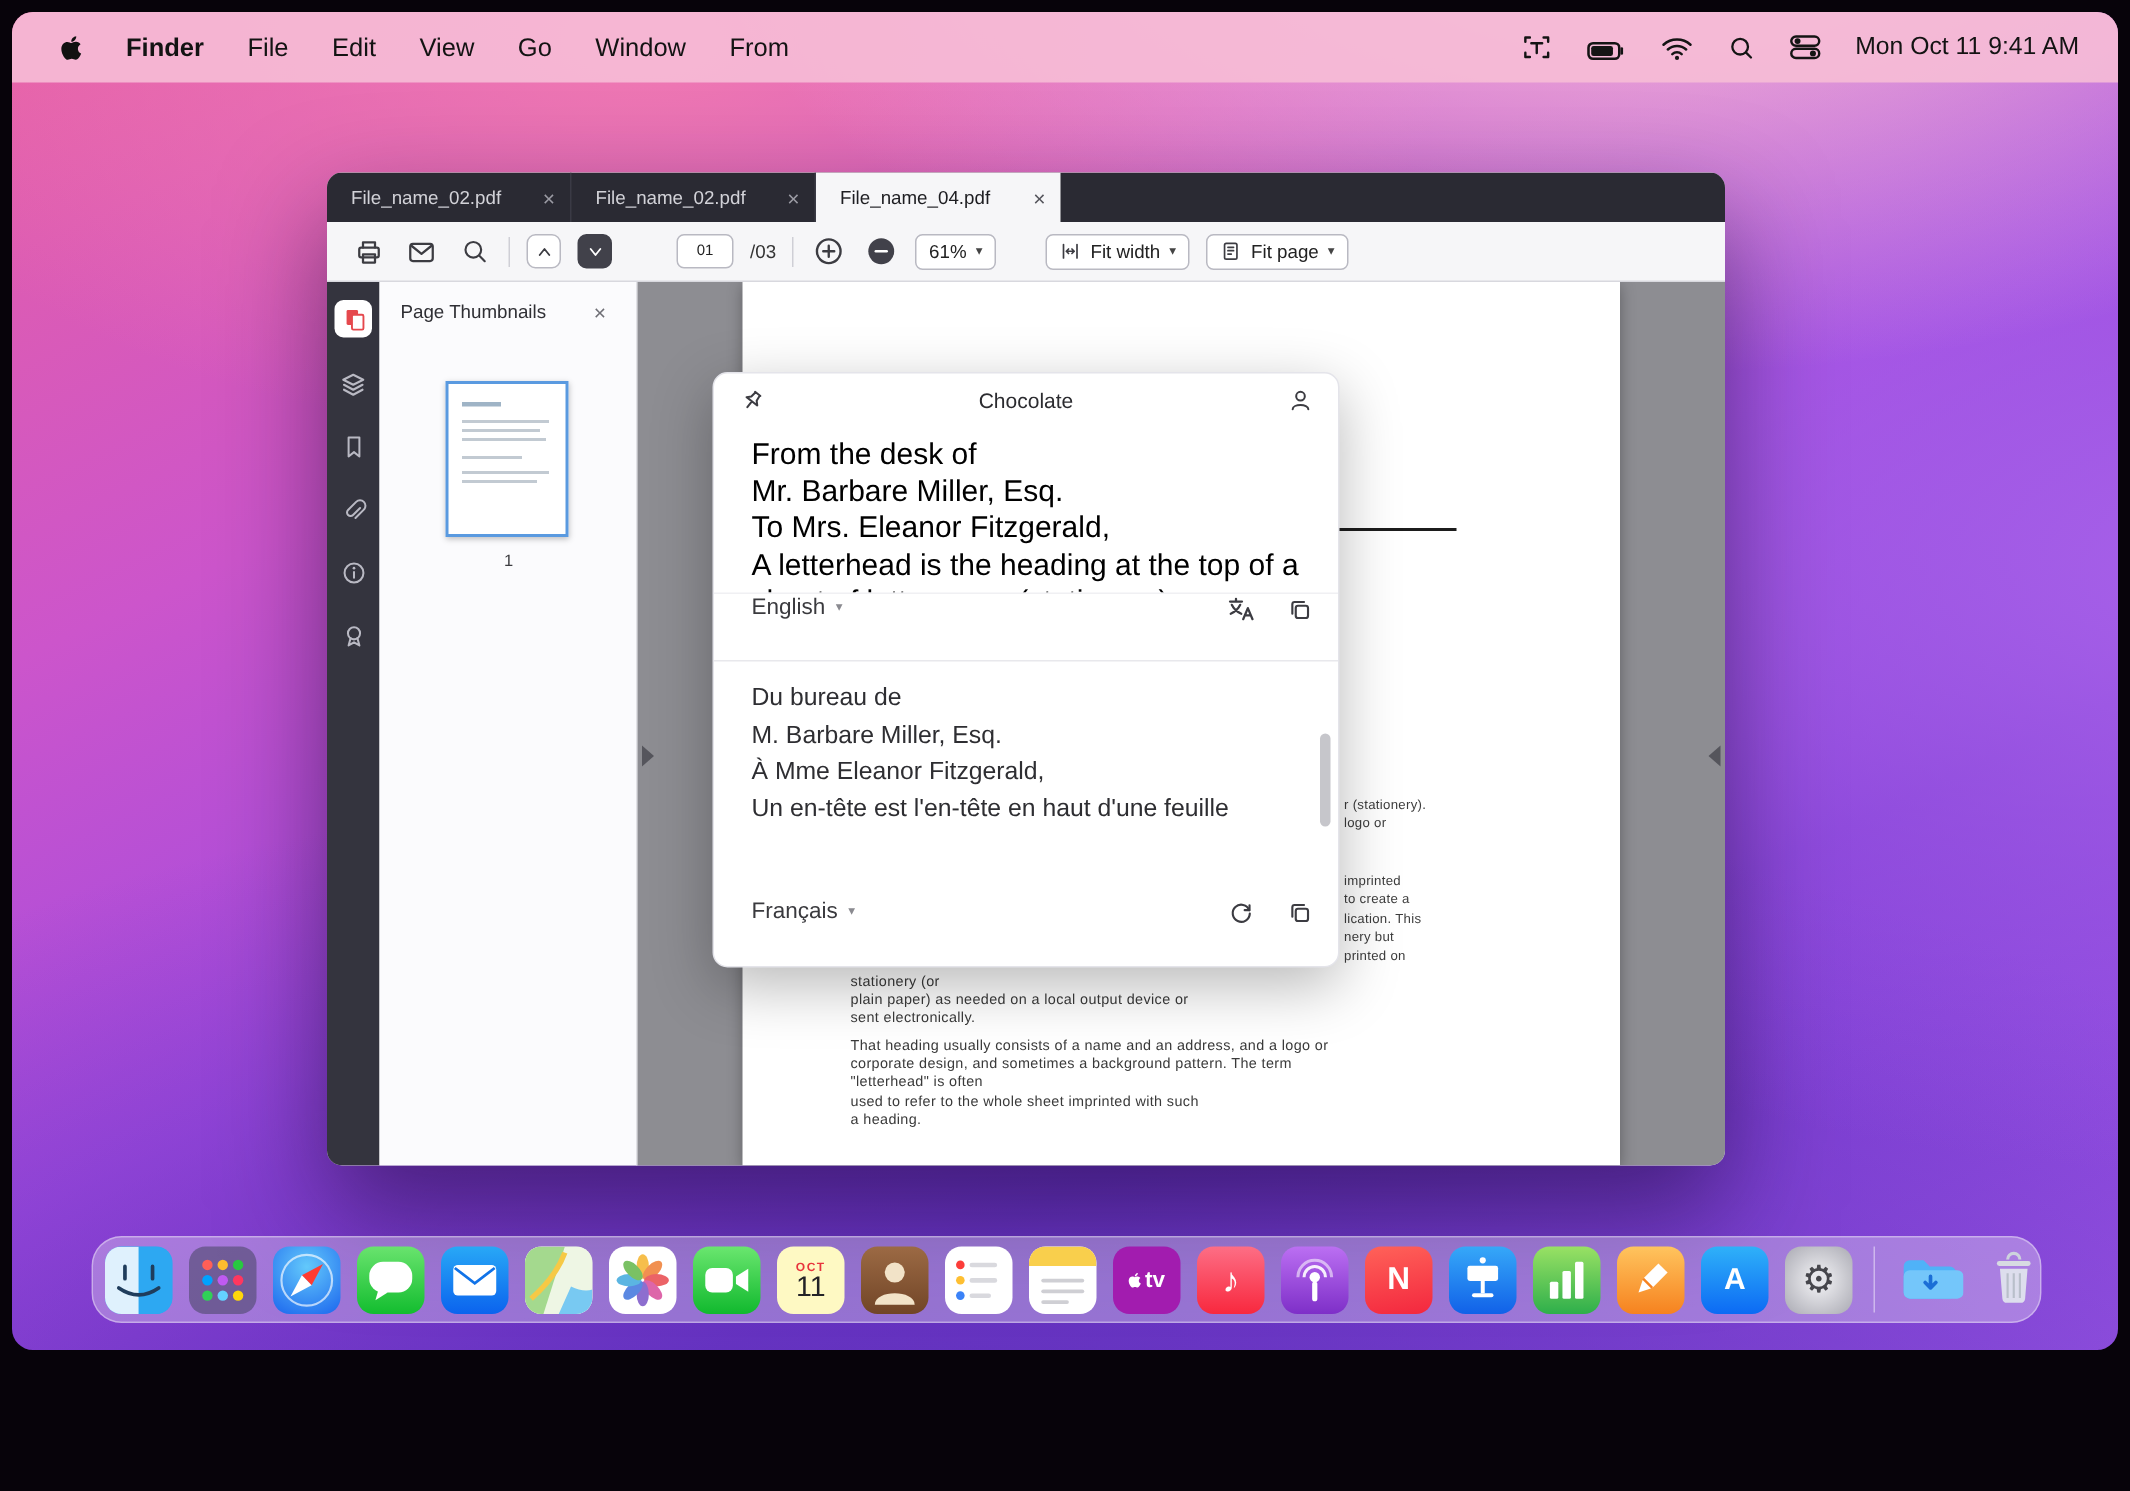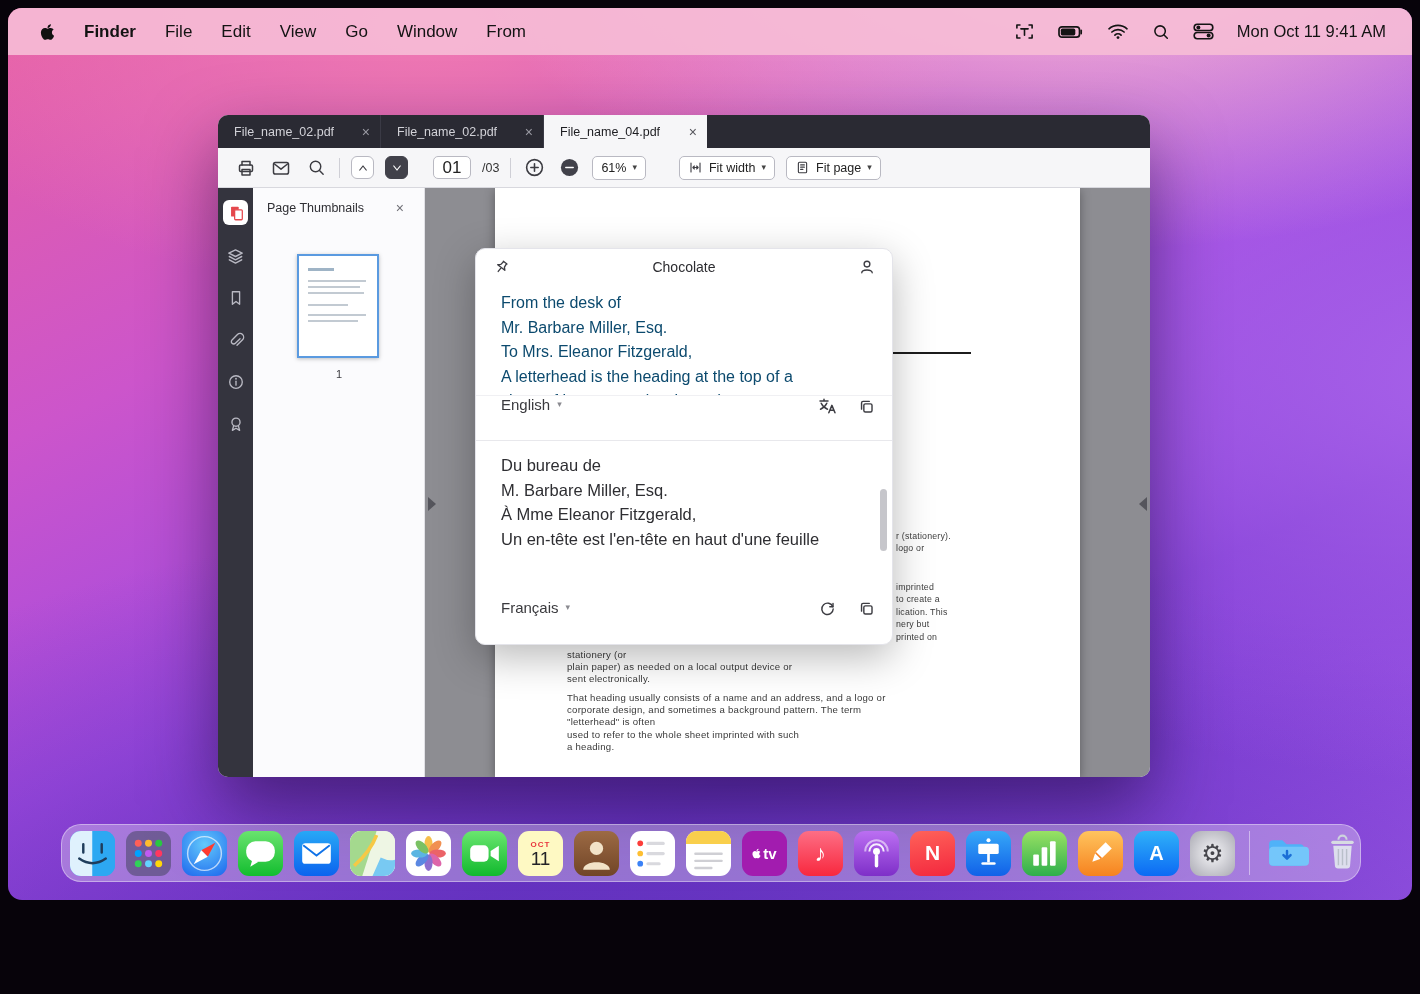--- a/index.html
+++ b/index.html
@@ -13,21 +13,21 @@
       radial-gradient(70% 55% at 30% 2%, #f07ab2 0%, rgba(240,122,178,0) 55%),
       radial-gradient(95% 75% at 108% 42%, #a963ea 0%, rgba(169,99,234,0) 60%),
       radial-gradient(120% 90% at 45% 115%, #5b2fb8 0%, rgba(91,47,184,0) 65%),
       linear-gradient(155deg,#e760a4 0%,#cc55cb 28%,#a14ae0 52%,#7c3ad3 72%,#9a55e6 100%);}
   
   .menubar{position:absolute;left:0;top:0;width:100%;height:47px;background:rgba(246,189,214,.9);
     display:flex;align-items:center;padding:0 26px 0 32px;color:#131313;font-size:17px}
   .mb-left{display:flex;align-items:center;gap:29px}
   .mb-app{font-weight:700}
   .mb-item{cursor:default}
-  .mb-right{margin-left:auto;display:flex;align-items:center;gap:23px}
+  .mb-right{margin-left:auto;display:flex;align-items:flex-end;gap:23px}
   .clock{font-size:16.5px;white-space:nowrap}
   svg .lnm{fill:none;stroke:#141414;stroke-width:1.7;stroke-linecap:round;stroke-linejoin:round}
   
   .window{position:absolute;left:218px;top:115px;width:932px;height:662px;border-radius:10px;overflow:hidden;
     background:#f6f6f8;box-shadow:0 30px 70px rgba(15,2,40,.5);z-index:10}
   .tabbar{height:33px;background:#2a2a33;display:flex;align-items:stretch}
   .tab{width:163px;display:flex;align-items:center;gap:6px;padding:0 10px 0 16px;font-size:12.5px;
     color:#d2d2d8;border-right:1px solid #3a3a45;cursor:default}
   .tab-label{white-space:nowrap;overflow:hidden;text-overflow:ellipsis;flex:1}
   .tab-close{color:#9b9ba4;font-size:14px;line-height:1}
@@ -36,21 +36,21 @@
   .toolbar{height:40px;display:flex;align-items:center;gap:11px;padding:0 16px;background:#f6f6f8;border-bottom:1px solid #d8d8de}
   svg .ln{fill:none;stroke:#3c3c42;stroke-width:1.5;stroke-linecap:round;stroke-linejoin:round}
   svg .lnw{stroke:#fff}
   svg .lns{stroke:#b9b9c3;stroke-width:1.5;fill:none;stroke-linecap:round;stroke-linejoin:round}
   .tbtn{display:flex;align-items:center;justify-content:center;width:24px;height:24px}
   .vsep{width:1px;height:20px;background:#cfcfd6}
   .sqbtn{width:23px;height:23px;border:1px solid #b9b9c2;border-radius:6px;background:#fff;
     display:flex;align-items:center;justify-content:center}
   .sqbtn.dark{background:#41414a;border-color:#41414a}
   .pagebox{width:38px;height:23px;border:1px solid #b9b9c2;border-radius:5px;background:#fff;
-    display:flex;align-items:center;justify-content:center;font-size:17px;color:#222;margin-left:14px}
+    display:flex;align-items:center;justify-content:center;font-size:10px;color:#222;margin-left:32px}
   .pagetotal{font-size:12.5px;color:#333}
   .dropbox{height:24px;border:1px solid #b9b9c2;border-radius:5px;background:#fff;display:flex;
     align-items:center;gap:6px;padding:0 8px;font-size:12.5px;color:#222}
   .caret{font-size:9px;color:#444;line-height:1}
   .wbody{display:flex;height:589px}
   .iconstrip{width:35px;background:#34343e;display:flex;flex-direction:column;align-items:center;padding-top:12px;gap:20px}
   .chip{width:25px;height:25px;border-radius:6px;background:#fff;display:flex;align-items:center;justify-content:center}
   .sicon{display:flex;align-items:center;justify-content:center;width:25px;height:22px}
   .panel{width:172px;background:#fbfbfd;border-right:1px solid #e1e1e6;position:relative}
   .panel-head{display:flex;align-items:center;padding:12px 20px 0 14px;font-size:12.5px;color:#2f2f34}
@@ -79,21 +79,21 @@
   .arr{position:absolute;width:0;height:0;border-top:7px solid transparent;border-bottom:7px solid transparent}
   .arr-left{left:3px;top:309px;border-left:8px solid #55555c}
   .arr-right{right:3px;top:309px;border-right:8px solid #55555c}
   
   .translator{position:absolute;left:475px;top:248px;width:418px;height:397px;background:#fff;
     border:1px solid #e4e4ea;border-radius:10px;box-shadow:0 12px 40px rgba(0,0,0,.28);
     display:flex;flex-direction:column;z-index:40}
   .t-head{height:36px;display:flex;align-items:center;padding:0 16px;position:relative;flex:0 0 auto}
   .t-title{position:absolute;left:0;right:0;text-align:center;font-size:14px;color:#2c2c30}
   .t-person{margin-left:auto}
-  .t-source{padding:6px 26px 0 25px;font-size:16px;line-height:24.5px;color:#0c4a6e;height:110px;overflow:hidden}
+  .t-source{padding:6px 26px 0 25px;font-size:20px;line-height:24.5px;color:#000000;height:110px;overflow:hidden}
   .t-line{white-space:nowrap}
   .t-langrow{height:45px;display:flex;align-items:flex-start;padding:0 16px 0 25px;border-top:1px solid #f0f0f3;flex:0 0 auto}
   .t-lang{font-size:15px;color:#3a3a3e;display:flex;align-items:center;gap:7px}
   .t-lang .caret{color:#8a8a90}
   .t-actions{margin-left:auto;display:flex;align-items:center;gap:20px}
   .t-target{padding:12px 26px 0 25px;font-size:16.5px;line-height:24.5px;color:#2e2e32;height:112px;overflow:hidden;border-top:1px solid #e8e8ec}
   .t-langrow.bottom{margin-top:auto;border-top:none}
   .t-scroll{position:absolute;right:5px;top:240px;width:7px;height:62px;border-radius:4px;background:#c6c6cb}
   
   .dock{position:absolute;left:61px;top:824px;width:1300px;height:58px;border-radius:20px;

